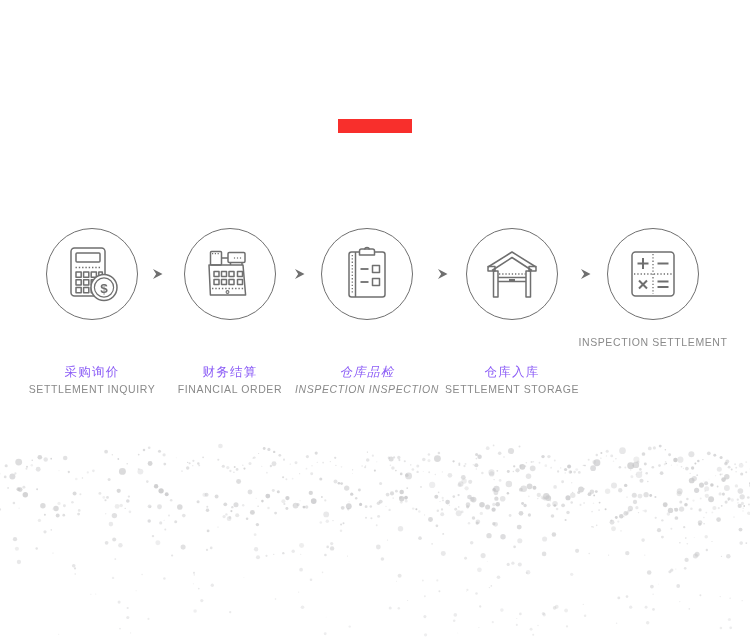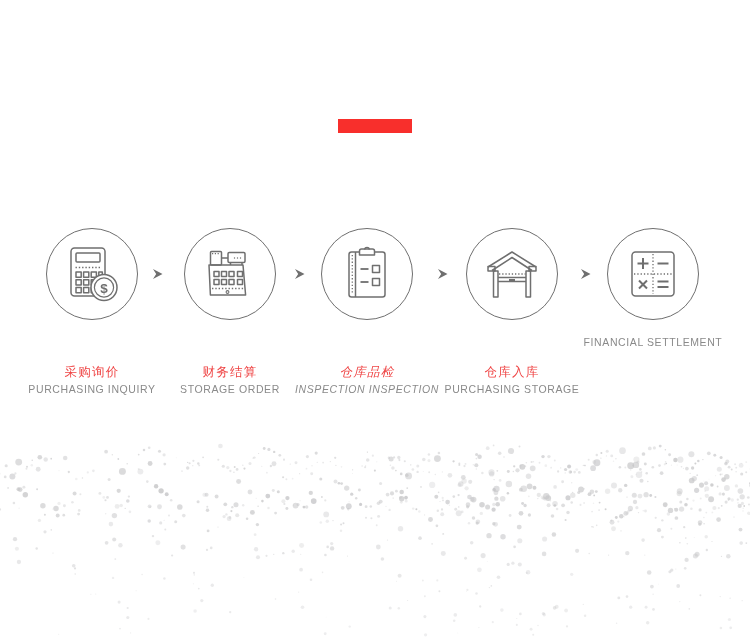--- a/index.html
+++ b/index.html
@@ -56,21 +56,21 @@
     align-items: center;
     justify-content: center;
   }
 
   .step-circle svg { display: block; }
 
   .step-labels { margin-top: 14px; }
 
   .label-cn {
     font-size: 12.5px;
-    color: #ef4444;
+    color: #8b5cf6;
     letter-spacing: 1.2px;
     line-height: 17px;
     white-space: nowrap;
     margin-top: 44px;
   }
 
   .label-en {
     font-size: 10.5px;
     color: #8a8a8a;
     letter-spacing: 0.6px;
@@ -124,21 +124,21 @@
           </g>
           <g>
             <circle cx="45" cy="46.5" r="13" fill="#ffffff" stroke="#6f6f6f" stroke-width="1.5"></circle>
             <circle cx="45" cy="46.5" r="9.6" fill="none" stroke="#6f6f6f" stroke-width="1.2"></circle>
             <text x="45" y="51.6" font-family="'Liberation Sans',sans-serif" font-size="13.5" font-weight="bold" fill="#6f6f6f" text-anchor="middle">$</text>
           </g>
         </svg>
       </div>
       <div class="step-labels">
         <div class="label-cn">采购询价</div>
-        <div class="label-en">PURCHASING INQUIRY</div>
+        <div class="label-en">SETTLEMENT INQUIRY</div>
       </div>
     </div>
 
     <div class="flow-arrow" style="left:150px;">
       <svg width="16" height="16" viewBox="0 0 16 16">
         <path d="M3 3 L12.5 8 L3 13 L6.2 8 Z" fill="#6f6f6f"></path>
       </svg>
     </div>
 
     <div class="step" style="left:155px;">
@@ -165,21 +165,21 @@
           <g stroke="#6f6f6f" stroke-width="1.1" fill="none">
             <circle cx="37.5" cy="17" r="0.7" fill="#6f6f6f" stroke="none"></circle>
             <circle cx="40.5" cy="17" r="0.7" fill="#6f6f6f" stroke="none"></circle>
             <circle cx="43.5" cy="17" r="0.7" fill="#6f6f6f" stroke="none"></circle>
             <circle cx="30.5" cy="51" r="1.4"></circle>
           </g>
         </svg>
       </div>
       <div class="step-labels">
         <div class="label-cn">财务结算</div>
-        <div class="label-en">STORAGE ORDER</div>
+        <div class="label-en">FINANCIAL ORDER</div>
       </div>
     </div>
 
     <div class="flow-arrow" style="left:292px;">
       <svg width="16" height="16" viewBox="0 0 16 16">
         <path d="M3 3 L12.5 8 L3 13 L6.2 8 Z" fill="#6f6f6f"></path>
       </svg>
     </div>
 
     <div class="step" style="left:292px;font-style:italic;">
@@ -222,21 +222,21 @@
             <rect x="47" y="30" width="4.5" height="26"></rect>
             <line x1="19" y1="36.5" x2="47" y2="36.5"></line>
             <line x1="19" y1="40.5" x2="47" y2="40.5"></line>
             <line x1="20" y1="33" x2="46.5" y2="33" stroke-width="1.3" stroke-dasharray="1.3 1.9"></line>
             <rect x="30" y="38" width="6" height="2" fill="#6f6f6f" stroke="none"></rect>
           </g>
         </svg>
       </div>
       <div class="step-labels">
         <div class="label-cn">仓库入库</div>
-        <div class="label-en">PURCHASING STORAGE</div>
+        <div class="label-en">SETTLEMENT STORAGE</div>
       </div>
     </div>
 
     <div class="flow-arrow" style="left:578px;">
       <svg width="16" height="16" viewBox="0 0 16 16">
         <path d="M3 3 L12.5 8 L3 13 L6.2 8 Z" fill="#6f6f6f"></path>
       </svg>
     </div>
 
     <div class="step" style="left:578px;">
@@ -252,21 +252,21 @@
               <line x1="37.5" y1="22.5" x2="48.5" y2="22.5"></line>
               <line x1="19" y1="39.5" x2="27" y2="47.5"></line>
               <line x1="27" y1="39.5" x2="19" y2="47.5"></line>
               <line x1="37.5" y1="40.5" x2="48.5" y2="40.5"></line>
               <line x1="37.5" y1="46" x2="48.5" y2="46"></line>
             </g>
           </g>
         </svg>
       </div>
       <div class="step-labels">
-        <div class="label-en">FINANCIAL SETTLEMENT</div>
+        <div class="label-en">INSPECTION SETTLEMENT</div>
       </div>
     </div>
 
   </div>
 
   <div id="particles">
     <svg width="750" height="200" viewBox="0 0 750 200">
       <g id="dots" fill="#c6c6c8">
           <circle cx="6.2" cy="27.7" r="1.56" fill="#c6c6c8" opacity="0.53"></circle>
           <circle cx="27.0" cy="28.8" r="1.01" fill="#c6c6c8" opacity="0.60"></circle>

